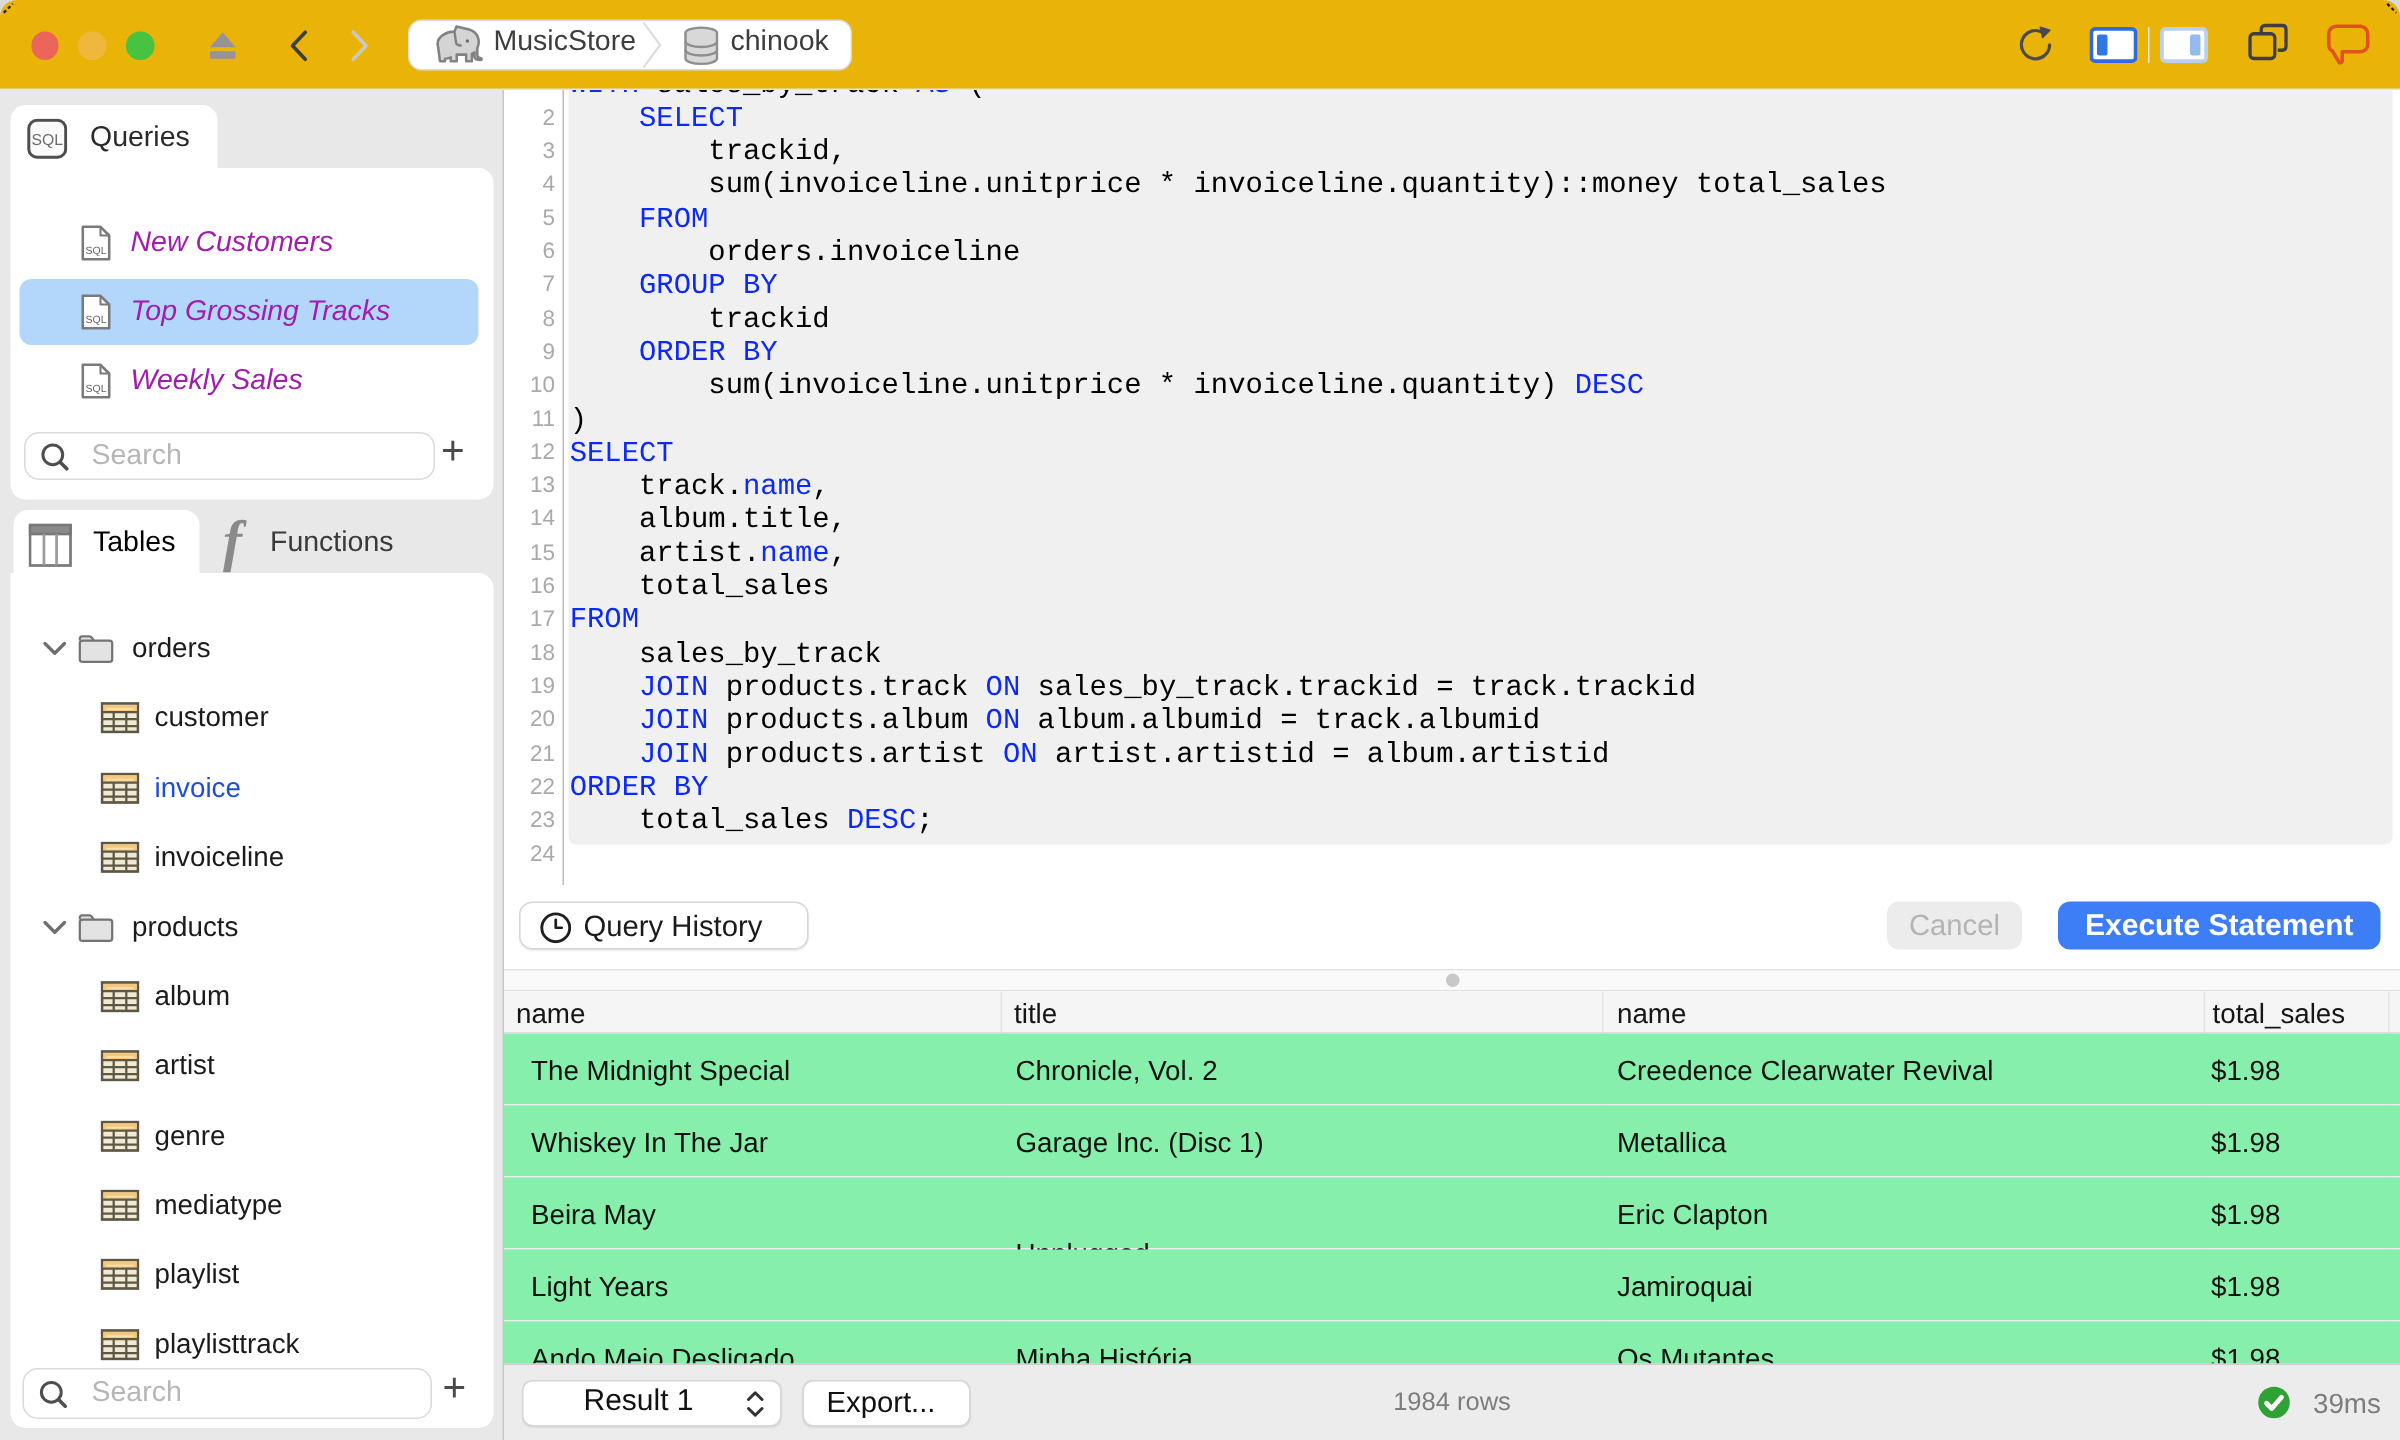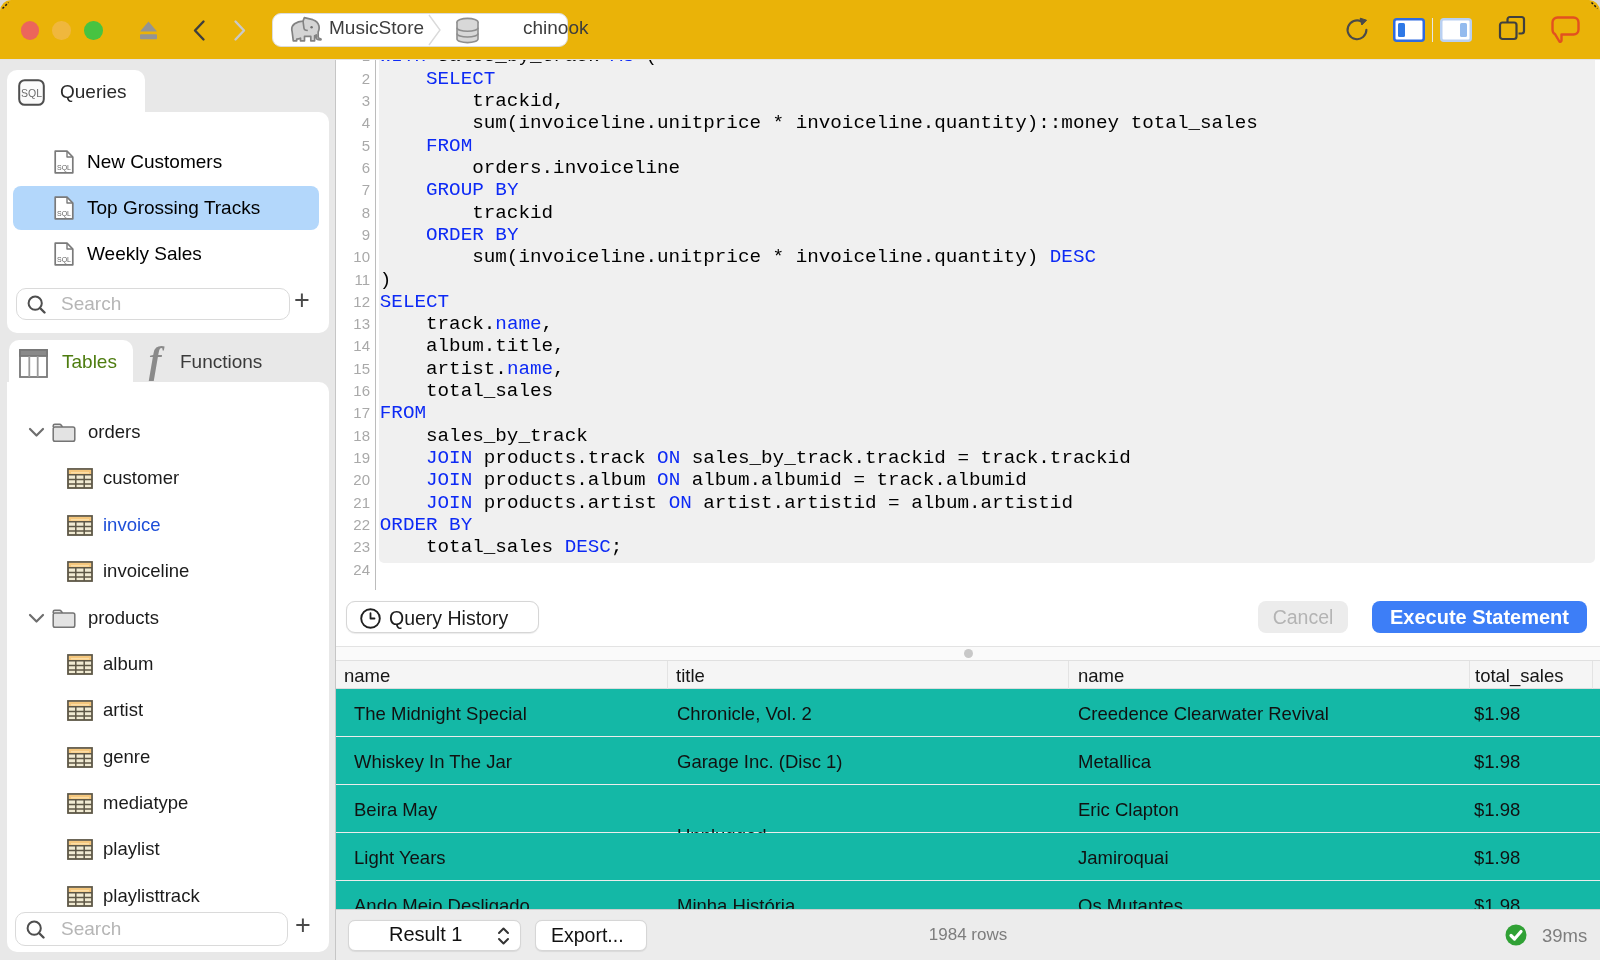--- a/index.html
+++ b/index.html
@@ -15,21 +15,21 @@
   #lg { left:84px; background:#47c341; }
   #crumb { left:272px; top:13px; width:296px; height:34px; border:1px solid #dcdcdc; border-radius:9px; background:#fff; }
   .crumbtxt { font-size:19px; color:#3d3d3d; top:17px; }
   #notconn { left:581px; top:14px; width:746px; height:31px; background:#e9e9e9; border-radius:8px; }
   #notconn span { position:absolute; left:15px; top:5px; font-size:19px; color:#2c2c2c; }
 
   
   #sidebar { left:0; top:60px; width:336px; height:900px; background:#e8e8e8; border-right:1px solid #c6c6c6; }
   .tab { background:#fff; border-radius:10px 10px 0 0; }
   .panel { background:#fff; border-radius:0 10px 10px 10px; }
-  .qitem { font-size:19px; color:#000000; }
+  .qitem { font-size:19px; color:#a21caf;font-style:italic; }
   .searchpill { background:#fff; border:1px solid #dadada; border-radius:10px; }
   .searchtxt { color:#b6b6b6; font-size:19px; }
   .plus { font-size:27px; color:#4a4a4a; font-weight:300; }
 
   
   #editor { left:336px; top:60px; width:1264px; height:532px; background:#fff; overflow:hidden; }
   #grayblock { left:43px; top:-15px; width:1216px; height:518px; background:#f0f0f0; border-radius:5px; }
   #gutter { left:0px; top:-14.6px; width:34px; text-align:right; font-size:15px; color:#a9a9a9; line-height:22.31px; font-family:"Liberation Sans",sans-serif; white-space:pre; }
   #gutterline { left:38.5px; top:0; width:1px; height:530px; background:#bcbcbc; }
   #code { left:43.8px; top:-14.6px; font-family:"Liberation Mono", monospace; font-size:19.25px; line-height:22.31px; color:#000; white-space:pre; }
@@ -45,21 +45,21 @@
 
   
   #divider { left:336px; top:646px; width:1264px; height:15px; background:#fafafa; border-top:1px solid #e3e3e3; border-bottom:1px solid #e0e0e0; }
   #dividerdot { left:963.5px; top:649px; width:9px; height:9px; border-radius:50%; background:#c8c8c8; }
 
   
   #results { left:336px; top:661px; width:1264px; height:250px; background:#fff; overflow:hidden; }
   #thead { left:0; top:0; width:1264px; height:28px; background:#f5f5f5; border-bottom:1px solid #dcdcdc; }
   .hcell { top:3.5px; font-size:18.5px; color:#161616; }
   .vline { top:0; width:1px; height:250px; background:#e3e3e3; }
-  .row { left:0; width:1264px; height:48px; border-bottom:1px solid #ececec; background:#14b8a6; }
+  .row { left:0; width:1264px; height:48px; border-bottom:1px solid #ececec; background:#86efac; }
   .cell { top:13.5px; font-size:18.5px; color:#111; }
 
   
   #bottombar { left:336px; top:909px; width:1264px; height:51px; background:#ececec; border-top:1px solid #cecece; }
   .bbtn { background:#fff; border:1px solid #d6d6d6; border-radius:7px; box-shadow:0 0.5px 1px rgba(0,0,0,0.08); }
 </style>
 </head>
 <body>
 
 <div id="toolbar" class="abs">
@@ -86,21 +86,21 @@
   <span class="abs crumbtxt" style="left:329px;">MusicStore</span>
   <svg class="abs" style="left:426px; top:14px;" width="18" height="32" viewBox="0 0 18 32">
     <path d="M3 1 L14 16 L3 31" fill="none" stroke="#dadada" stroke-width="1.4"></path>
   </svg>
   <svg class="abs" style="left:455px; top:17px;" width="25" height="27" viewBox="0 0 25 27">
     <ellipse cx="12.5" cy="5" rx="10.5" ry="3.6" fill="#d8d8d8" stroke="#8e8e8e" stroke-width="1.6"></ellipse>
     <path d="M2 5 L2 22 C2 24 6.7 25.6 12.5 25.6 C18.3 25.6 23 24 23 22 L23 5" fill="#d8d8d8" stroke="#8e8e8e" stroke-width="1.6"></path>
     <path d="M2 10.7 C2 12.7 6.7 14.3 12.5 14.3 C18.3 14.3 23 12.7 23 10.7" fill="none" stroke="#8e8e8e" stroke-width="1.6"></path>
     <path d="M2 16.4 C2 18.4 6.7 20 12.5 20 C18.3 20 23 18.4 23 16.4" fill="none" stroke="#8e8e8e" stroke-width="1.6"></path>
   </svg>
-  <span class="abs crumbtxt" style="left:487px;margin-left:36px;">chinook</span>
+  <span class="abs crumbtxt" style="left:487px;">chinook</span>
 
 
   <svg class="abs" style="left:1344px; top:17px;" width="26" height="26" viewBox="0 0 26 26">
     <path d="M17.6 4.6 A 9.4 9.4 0 1 0 22.4 12.8" fill="none" stroke="#4a4a4a" stroke-width="2.1" stroke-linecap="round"></path>
     <path d="M16.2 1.2 L22.6 3.2 L17.8 8.0 Z" fill="#4a4a4a" stroke="#4a4a4a" stroke-width="1" stroke-linejoin="round"></path>
   </svg>
   <svg class="abs" style="left:1393px; top:18px;" width="32" height="24" viewBox="0 0 32 24">
     <rect x="1.25" y="1.25" width="29.5" height="21.5" rx="2.5" fill="#fff" stroke="#2e6be0" stroke-width="2.5"></rect>
     <rect x="5" y="5" width="7" height="14" rx="1.5" fill="#2e78e6"></rect>
   </svg>
@@ -171,21 +171,21 @@
   <span class="abs searchtxt" style="left:61px; top:233px;">Search</span>
   <span class="abs plus" style="left:294px; top:225px;">+</span>
 
   <div class="abs tab" style="left:9px; top:280px; width:124px; height:42px;"></div>
   <div class="abs panel" style="left:7px; top:322px; width:322px; height:570px;"></div>
   <svg class="abs" style="left:19px; top:289px;" width="29" height="29" viewBox="0 0 29 29">
     <rect x="1" y="1" width="27" height="27" fill="#fff" stroke="#787878" stroke-width="1.8"></rect>
     <rect x="1" y="1" width="27" height="6" fill="#8a8a8a" stroke="#787878" stroke-width="1.8"></rect>
     <path d="M10.3 7 L10.3 28 M18.7 7 L18.7 28" stroke="#9a9a9a" stroke-width="1.8"></path>
   </svg>
-  <span class="abs" style="left:62px; top:291px; font-size:19px; color:#4d7c0f;text-align:center;">Tables</span>
+  <span class="abs" style="left:62px; top:291px; font-size:19px; color:#000000;text-align:center;">Tables</span>
   <svg class="abs" style="left:142px; top:283px;" width="26" height="40" viewBox="0 0 26 40">
     <text x="13" y="30" text-anchor="middle" font-family="Liberation Serif" font-style="italic" font-size="38" fill="#8a8a8a" font-weight="bold">f</text>
   </svg>
   <span class="abs" style="left:180px; top:291px; font-size:19px; color:#3a3a3a;">Functions</span>
 
   <div id="tree">
       <svg class="abs" style="left:28px; top:367px;" width="17" height="11" viewBox="0 0 17 11">
         <path d="M2 2 L8.5 8.5 L15 2" fill="none" stroke="#6e6e6e" stroke-width="2.2" stroke-linecap="round" stroke-linejoin="round"></path>
       </svg>
       <svg class="abs" style="left:51px; top:361.5px;" width="26" height="21" viewBox="0 0 26 21">

